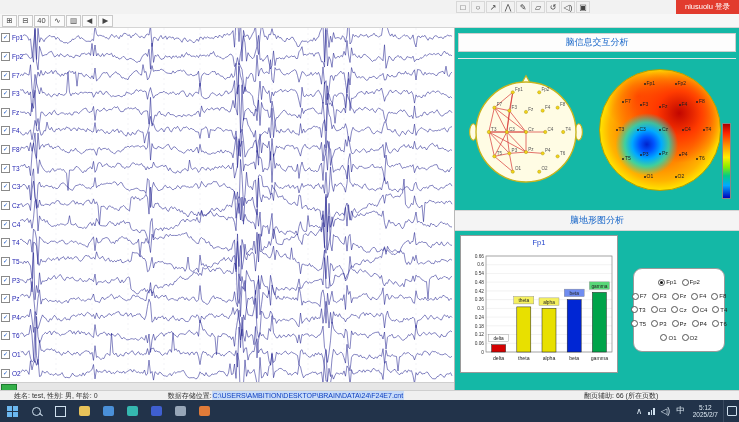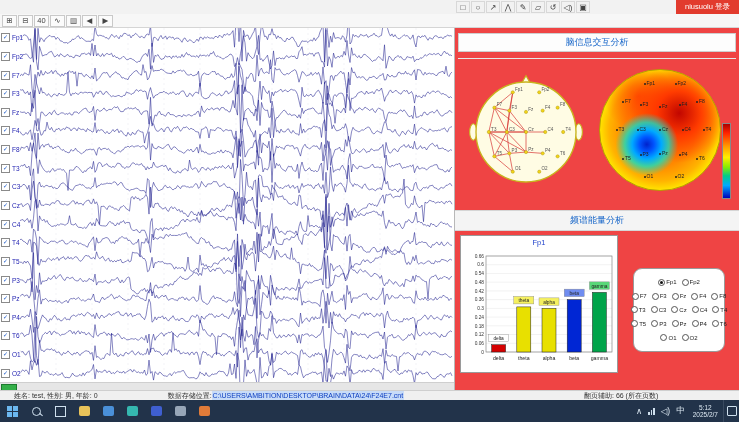--- a/index.html
+++ b/index.html
@@ -27,21 +27,21 @@
   #channel-list{position:absolute;left:0;top:0;width:22px;height:100%;}
   .ch-row{position:absolute;left:1px;display:flex;align-items:center;gap:2px;height:9px;background:rgba(255,255,255,.7);}
   .cbx{width:7px;height:7px;border:1px solid #8a8a8a;background:#fff;font-size:6px;line-height:7px;
     color:#1a58c8;text-align:center;display:inline-block;}
   .ch-label{font-size:6.5px;color:#1d1db0;}
   .eeg-scrollbar{position:absolute;left:0;top:382px;width:454px;height:8px;background:#e6e6e6;
     border-top:1px solid #cfcfcf;box-sizing:border-box;}
   .eeg-scrollbar .thumb{position:absolute;left:1px;top:1px;width:14px;height:5px;background:#35b04a;border:1px solid #1e7a30;}
 
   
-  .right-panel{position:absolute;left:454px;top:28px;width:285px;height:362px;background:#ef4444;
+  .right-panel{position:absolute;left:454px;top:28px;width:285px;height:362px;background:#14b8a6;
     border-left:1px solid #b8b8b8;box-sizing:border-box;}
   .tabs{position:absolute;left:3px;right:3px;top:5px;height:19px;display:flex;gap:2px;}
   .tab{flex:1;border:1px solid #cfcfcf;background:#f4f4f4;font-size:9px;color:#333;line-height:17px;padding:0;}
   .tab.active{color:#1464c8;background:#fdfdfd;}
   .maps{position:absolute;left:3px;right:3px;top:30px;height:152px;border-top:1px solid #e6e6e6;}
   #conn-svg{position:absolute;left:9px;top:13px;}
   .topomap{position:absolute;left:141px;top:10px;width:122px;height:122px;border-radius:50%;
     border:1px solid #b8a000;box-sizing:border-box;
     background:
       radial-gradient(circle at 39% 62%, #0022cc 0%, #0055ff 7%, #00aaff 14%, rgba(0,230,210,0.75) 21%, rgba(0,230,120,0) 30%),
@@ -357,21 +357,21 @@
           <span class="tp-lbl" style="left: 81.5px; top: 82px;">P4</span>
           <span class="tp-dot" style="left: 96px; top: 87.5px;"></span>
           <span class="tp-lbl" style="left: 99px; top: 85.5px;">T6</span>
           <span class="tp-dot" style="left: 43.5px; top: 105.5px;"></span>
           <span class="tp-lbl" style="left: 46.5px; top: 103.5px;">O1</span>
           <span class="tp-dot" style="left: 74.5px; top: 105.5px;"></span>
           <span class="tp-lbl" style="left: 77.5px; top: 103.5px;">O2</span>
         </div>
       <div class="colorbar"></div>
     </div>
-    <div class="spectrum-header">频谱能量分析</div>
+    <div class="spectrum-header">脑地形图分析</div>
     <div class="chart-box">
       <div class="chart-title">Fp1</div>
       <svg id="chart-svg" width="156" height="122" viewBox="0 0 156 122">
           <line x1="25" y1="103" x2="151" y2="103" stroke="#e4e4e4" stroke-width="0.5"></line>
           <text x="23" y="104.7" font-size="4.8" fill="#333" text-anchor="end">0</text>
           <line x1="25" y1="94.27272727272728" x2="151" y2="94.27272727272728" stroke="#e4e4e4" stroke-width="0.5"></line>
           <text x="23" y="95.97272727272728" font-size="4.8" fill="#333" text-anchor="end">0.06</text>
           <line x1="25" y1="85.54545454545455" x2="151" y2="85.54545454545455" stroke="#e4e4e4" stroke-width="0.5"></line>
           <text x="23" y="87.24545454545455" font-size="4.8" fill="#333" text-anchor="end">0.12</text>
           <line x1="25" y1="76.81818181818181" x2="151" y2="76.81818181818181" stroke="#e4e4e4" stroke-width="0.5"></line>

